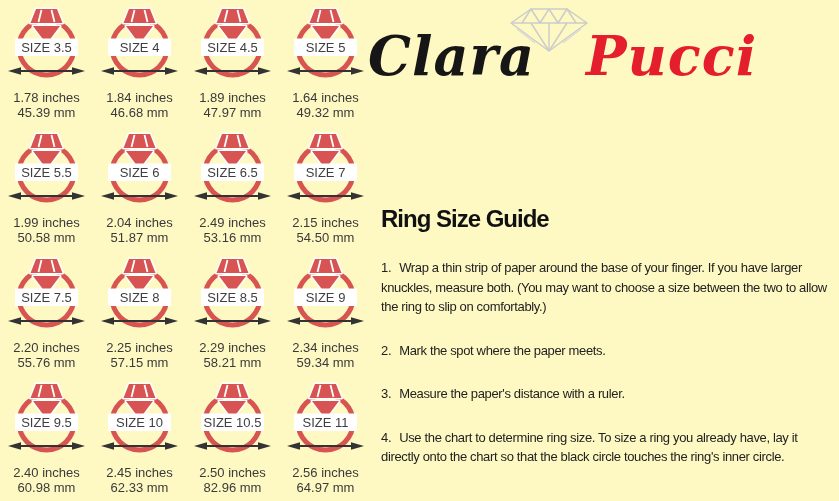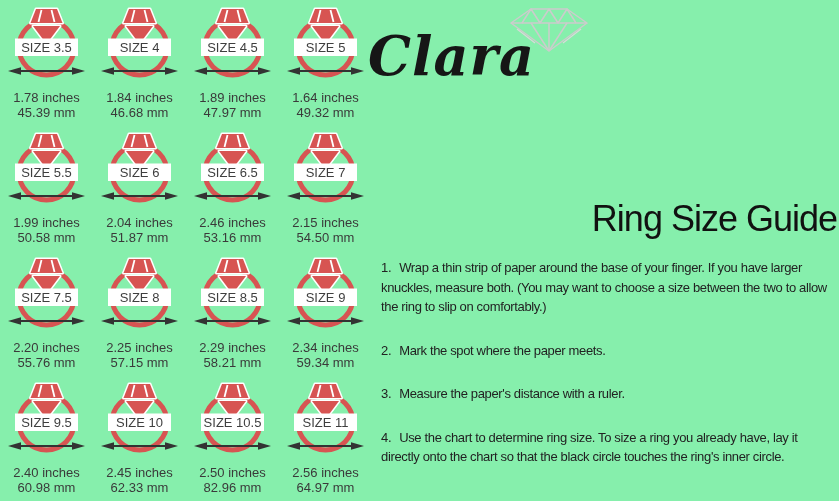--- a/index.html
+++ b/index.html
@@ -1,43 +1,43 @@
 <!DOCTYPE html>
 <html><head>
 <meta charset="utf-8">
 <style>
   * { margin:0; padding:0; box-sizing:border-box; }
   html,body { background:#ffffff; }
   body {
     width:839px; height:501px; position:relative; overflow:hidden;
     font-family:"Liberation Sans", sans-serif;
   }
-  .page { position:relative; width:839px; height:501px; background:#86efac; }
+  .page { position:relative; width:839px; height:501px; background:#fef9c3; }
 
   
   .grid {
     position:absolute; left:0; top:5px;
     display:grid; grid-template-columns:repeat(4,93px); grid-auto-rows:125px;
   }
   .cell { display:flex; flex-direction:column; align-items:center; }
   .ring-svg { width:93px; height:80px; display:block; }
   .size-label { font-family:"Liberation Sans",sans-serif; font-size:13px; fill:#3f3f3f; }
   .meas { margin-top:6px; text-align:center; font-size:13px; line-height:14.5px; color:#3a3a3a; }
 
   
   .right { position:absolute; left:381px; top:0; width:456px; }
   .logo { position:relative; height:112px; margin-left:-13px;
           font-family:"DejaVu Serif", serif; font-style:italic; font-weight:bold; }
   .logo .word { position:absolute; top:24px; font-size:54px; letter-spacing:1px; white-space:nowrap; }
   .clara { left:0; color:#161616;font-style:italic; }
   .pucci { left:218px; color:#e41e2d; }
   .logo-diamond { position:absolute; left:137px; top:5px; }
 
-  .title { margin-top:86px; font-size:36px; font-weight:normal; color:#111;
-           letter-spacing:-1px; line-height:41px; font-family:"Liberation Sans",sans-serif;text-align:right; }
+  .title { margin-top:86px; font-size:24px; font-weight:bold; color:#111;
+           letter-spacing:-1px; line-height:41px; font-family:"Liberation Sans",sans-serif; }
   .steps { margin-top:19px; }
   .step { font-size:13px; letter-spacing:-0.35px; line-height:19.5px; color:#222;
           margin-bottom:24px; }
   .step-num { margin-right:8px; }
 </style>
 </head>
 <body>
 
 <div class="page">
 
@@ -220,21 +220,21 @@
           <rect x="15" y="33.5" width="63" height="17.5" fill="#ffffff"></rect>
           <text class="size-label" x="46.5" y="47" text-anchor="middle">SIZE 6.5</text>
 
           <g>
             <line x1="18" y1="66" x2="75" y2="66" stroke-width="2.2" stroke="#333333"></line>
             <polygon points="8,66 21,62.3 21,69.7" fill="#333333"></polygon>
             <polygon points="85,66 72,62.3 72,69.7" fill="#333333"></polygon>
           </g>
         </svg>
         <div class="meas">
-          <div>2.46 inches</div>
+          <div>2.49 inches</div>
           <div>53.16 mm</div>
         </div>
       </div>
 
       <div class="cell">
         <svg class="ring-svg" viewBox="0 0 93 80">
 
           <circle cx="46.5" cy="42.5" r="27.5" fill="none" stroke-width="5" stroke="#d75452"></circle>
 
           <g>
@@ -488,20 +488,21 @@
           <line x1="26" y1="18" x2="44" y2="46"></line>
           <line x1="62" y1="18" x2="44" y2="46"></line>
           <line x1="44" y1="18" x2="44" y2="46"></line>
         </g>
         <g stroke="#d9d9d9" stroke-width="1.2">
           <line x1="12" y1="24" x2="30" y2="38"></line>
           <line x1="76" y1="24" x2="58" y2="38"></line>
         </g>
       </svg>
       <span class="word clara">Clara</span>
+      <span class="word pucci">Pucci</span>
     </div>
 
     <div class="title">Ring Size Guide</div>
 
     <div class="steps">
 
         <p class="step">
           <span class="step-num">1.</span><span class="step-text">Wrap a thin strip of paper around the base of your finger. If you have larger knuckles, measure both. (You may want to choose a size between the two to allow the ring to slip on comfortably.)</span>
         </p>
 

